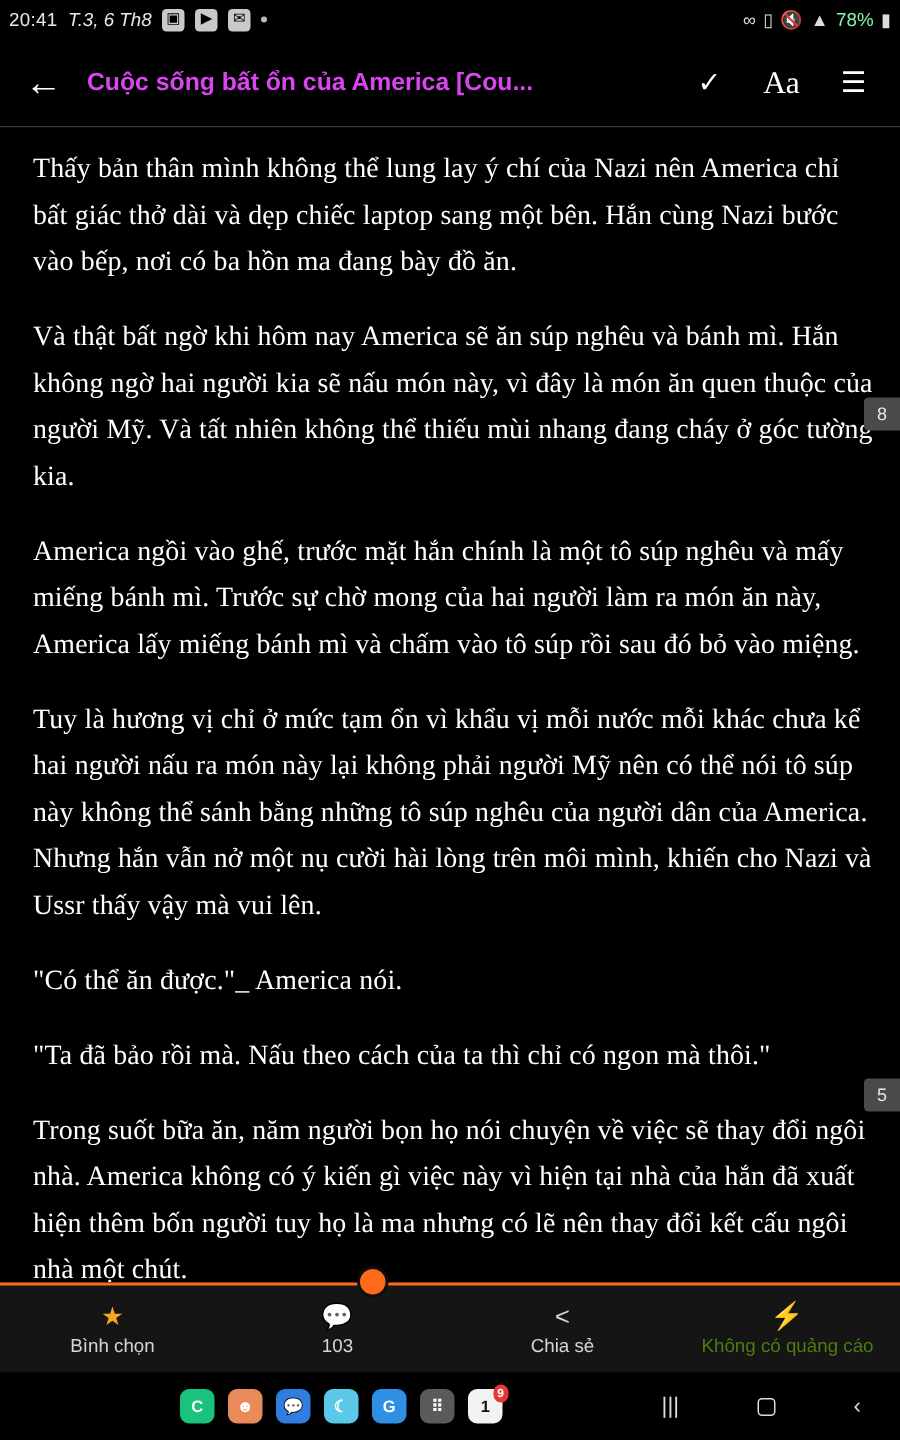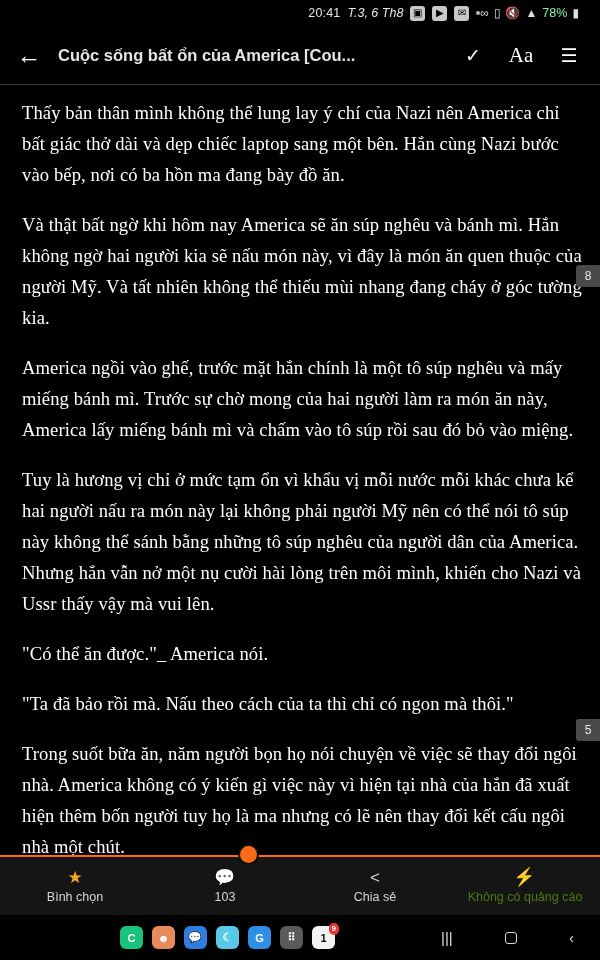--- a/index.html
+++ b/index.html
@@ -9,22 +9,22 @@
     font-family: "Liberation Sans", sans-serif;
     overflow: hidden;
   }
   body { position: relative; }
 
   
   .statusbar {
     height: 26px;
     display: flex;
     align-items: center;
-    justify-content: flex-end;
-    padding: 0 21px;
+    justify-content: space-between;
+    padding: 0 6px;
     background: #000;
     color: #e8e8e8;
     font-size: 12.5px;
   }
   .status-left { display: flex; align-items: center; gap: 7px; }
   .status-right { display: flex; align-items: center; gap: 5px; }
   .status-time { font-size: 12.5px; letter-spacing: .2px; }
   .status-date { font-size: 12.5px; font-style: italic; }
   .sq-icon {
     width: 15px; height: 15px;
@@ -52,21 +52,21 @@
   .appbar .back {
     font-size: 25px; line-height: 1; width: 30px; text-align: center; color: #fff;
   }
   .appbar .title {
     flex: 1;
     font-size: 16.5px;
     font-weight: 700;
     white-space: nowrap;
     overflow: hidden;
     text-overflow: ellipsis;
-    color: #e5e5e5;
+    color: #d946ef;
   }
   .appbar .act { width: 34px; text-align: center; color: #fff; font-size: 19px; line-height: 1; }
   .appbar .act.aa { font-size: 21px; font-weight: 400; font-family: "Liberation Serif", serif; }
 
   
   .hairline { height: 1px; background: #3a3a3a; }
 
   
   .reader {
     position: absolute;

